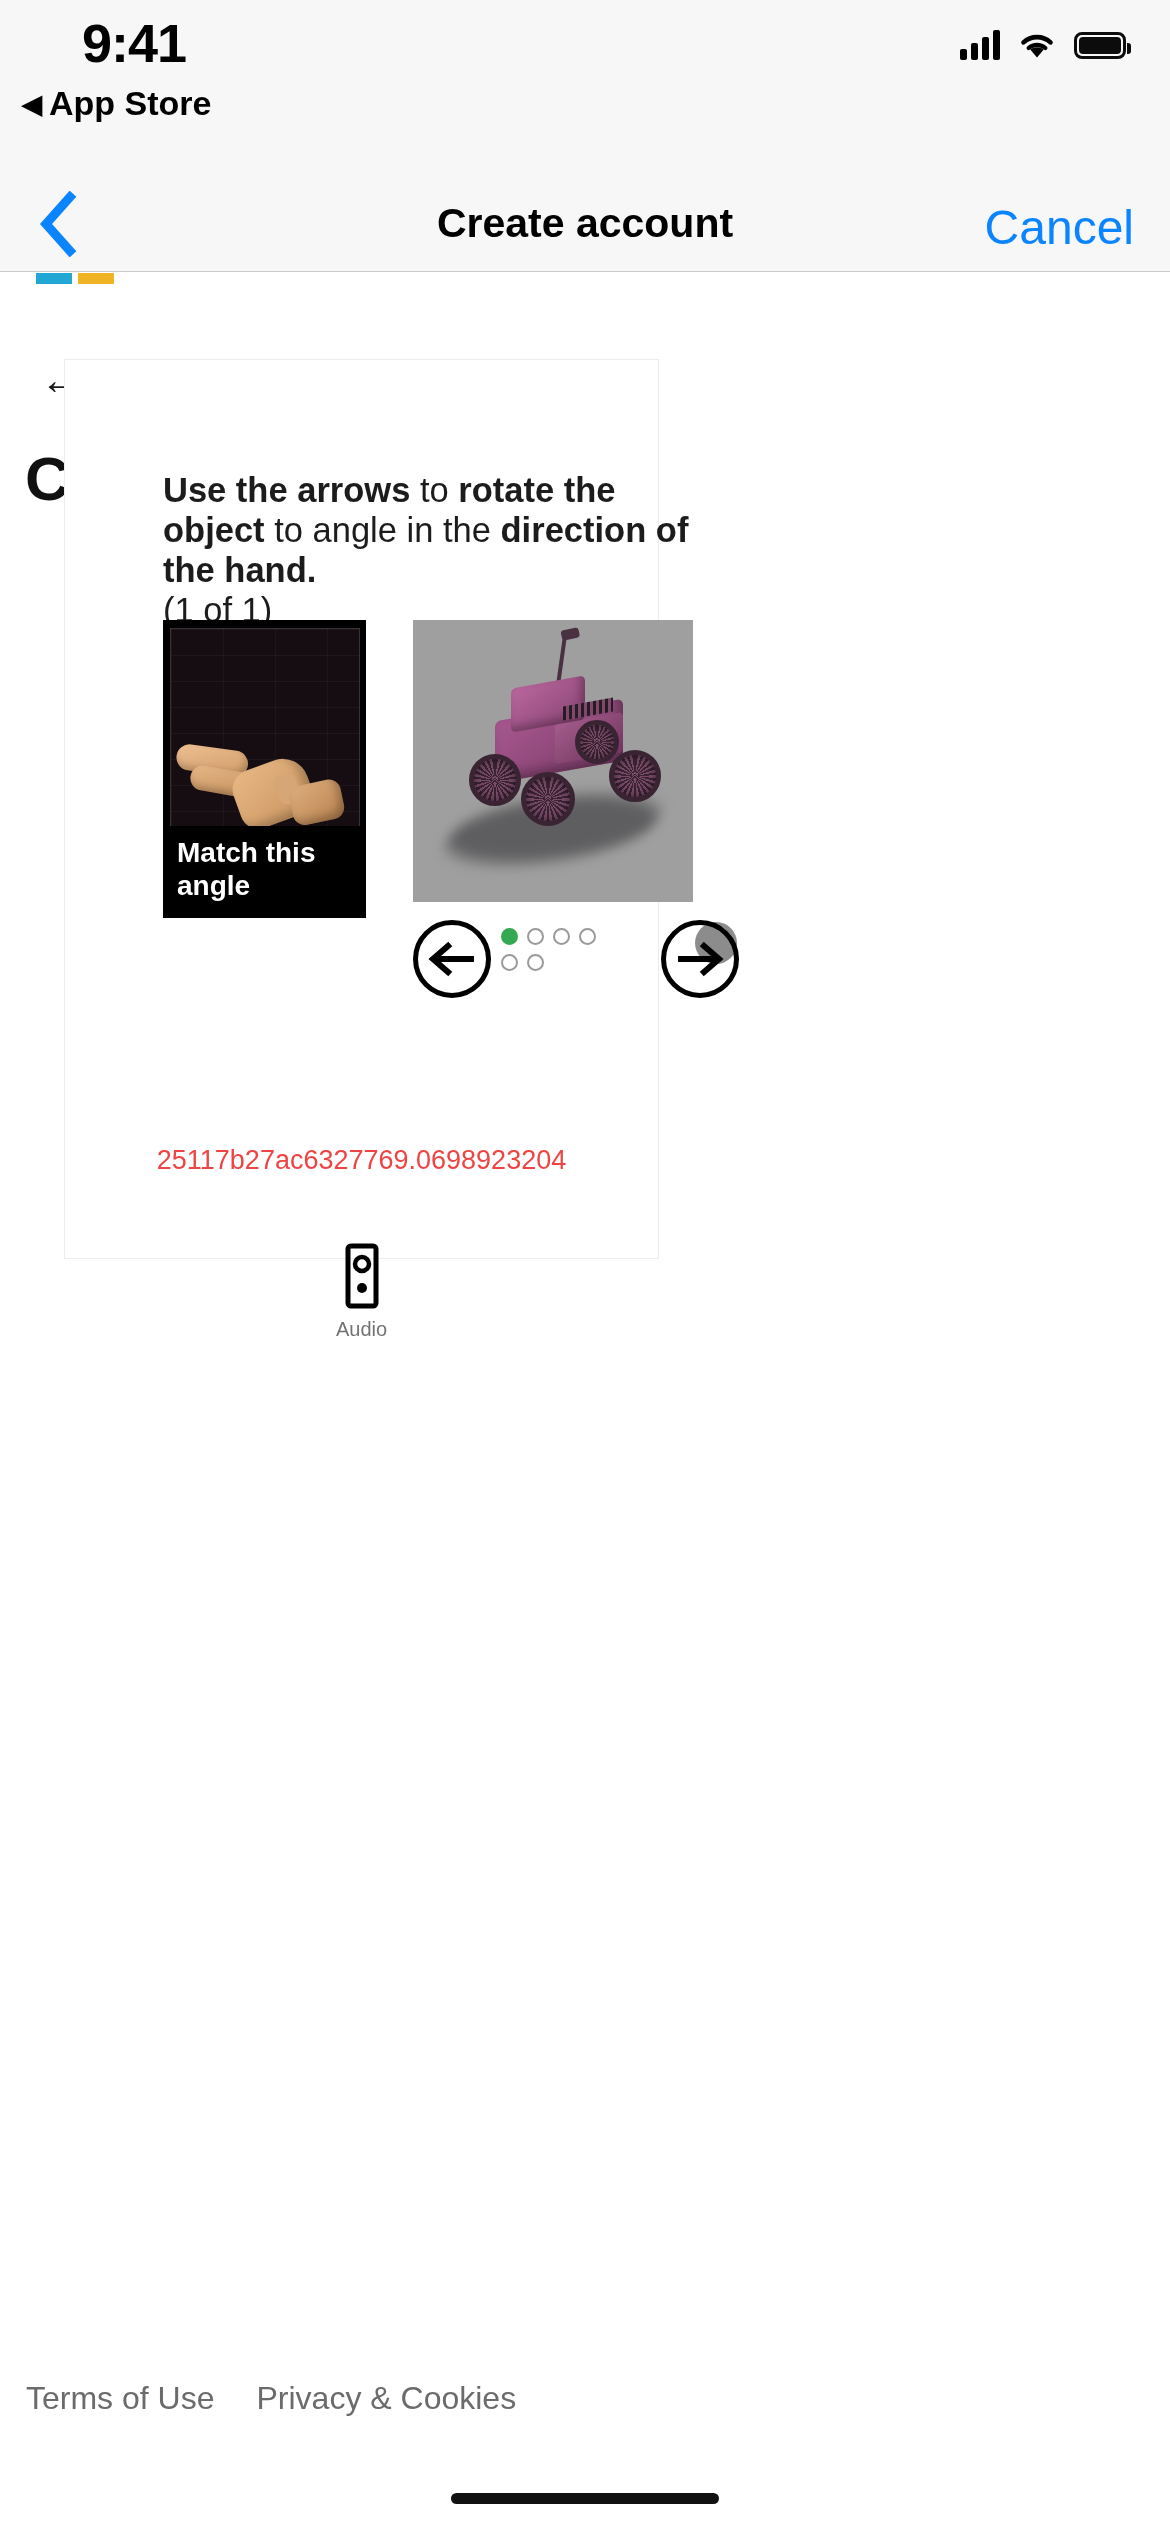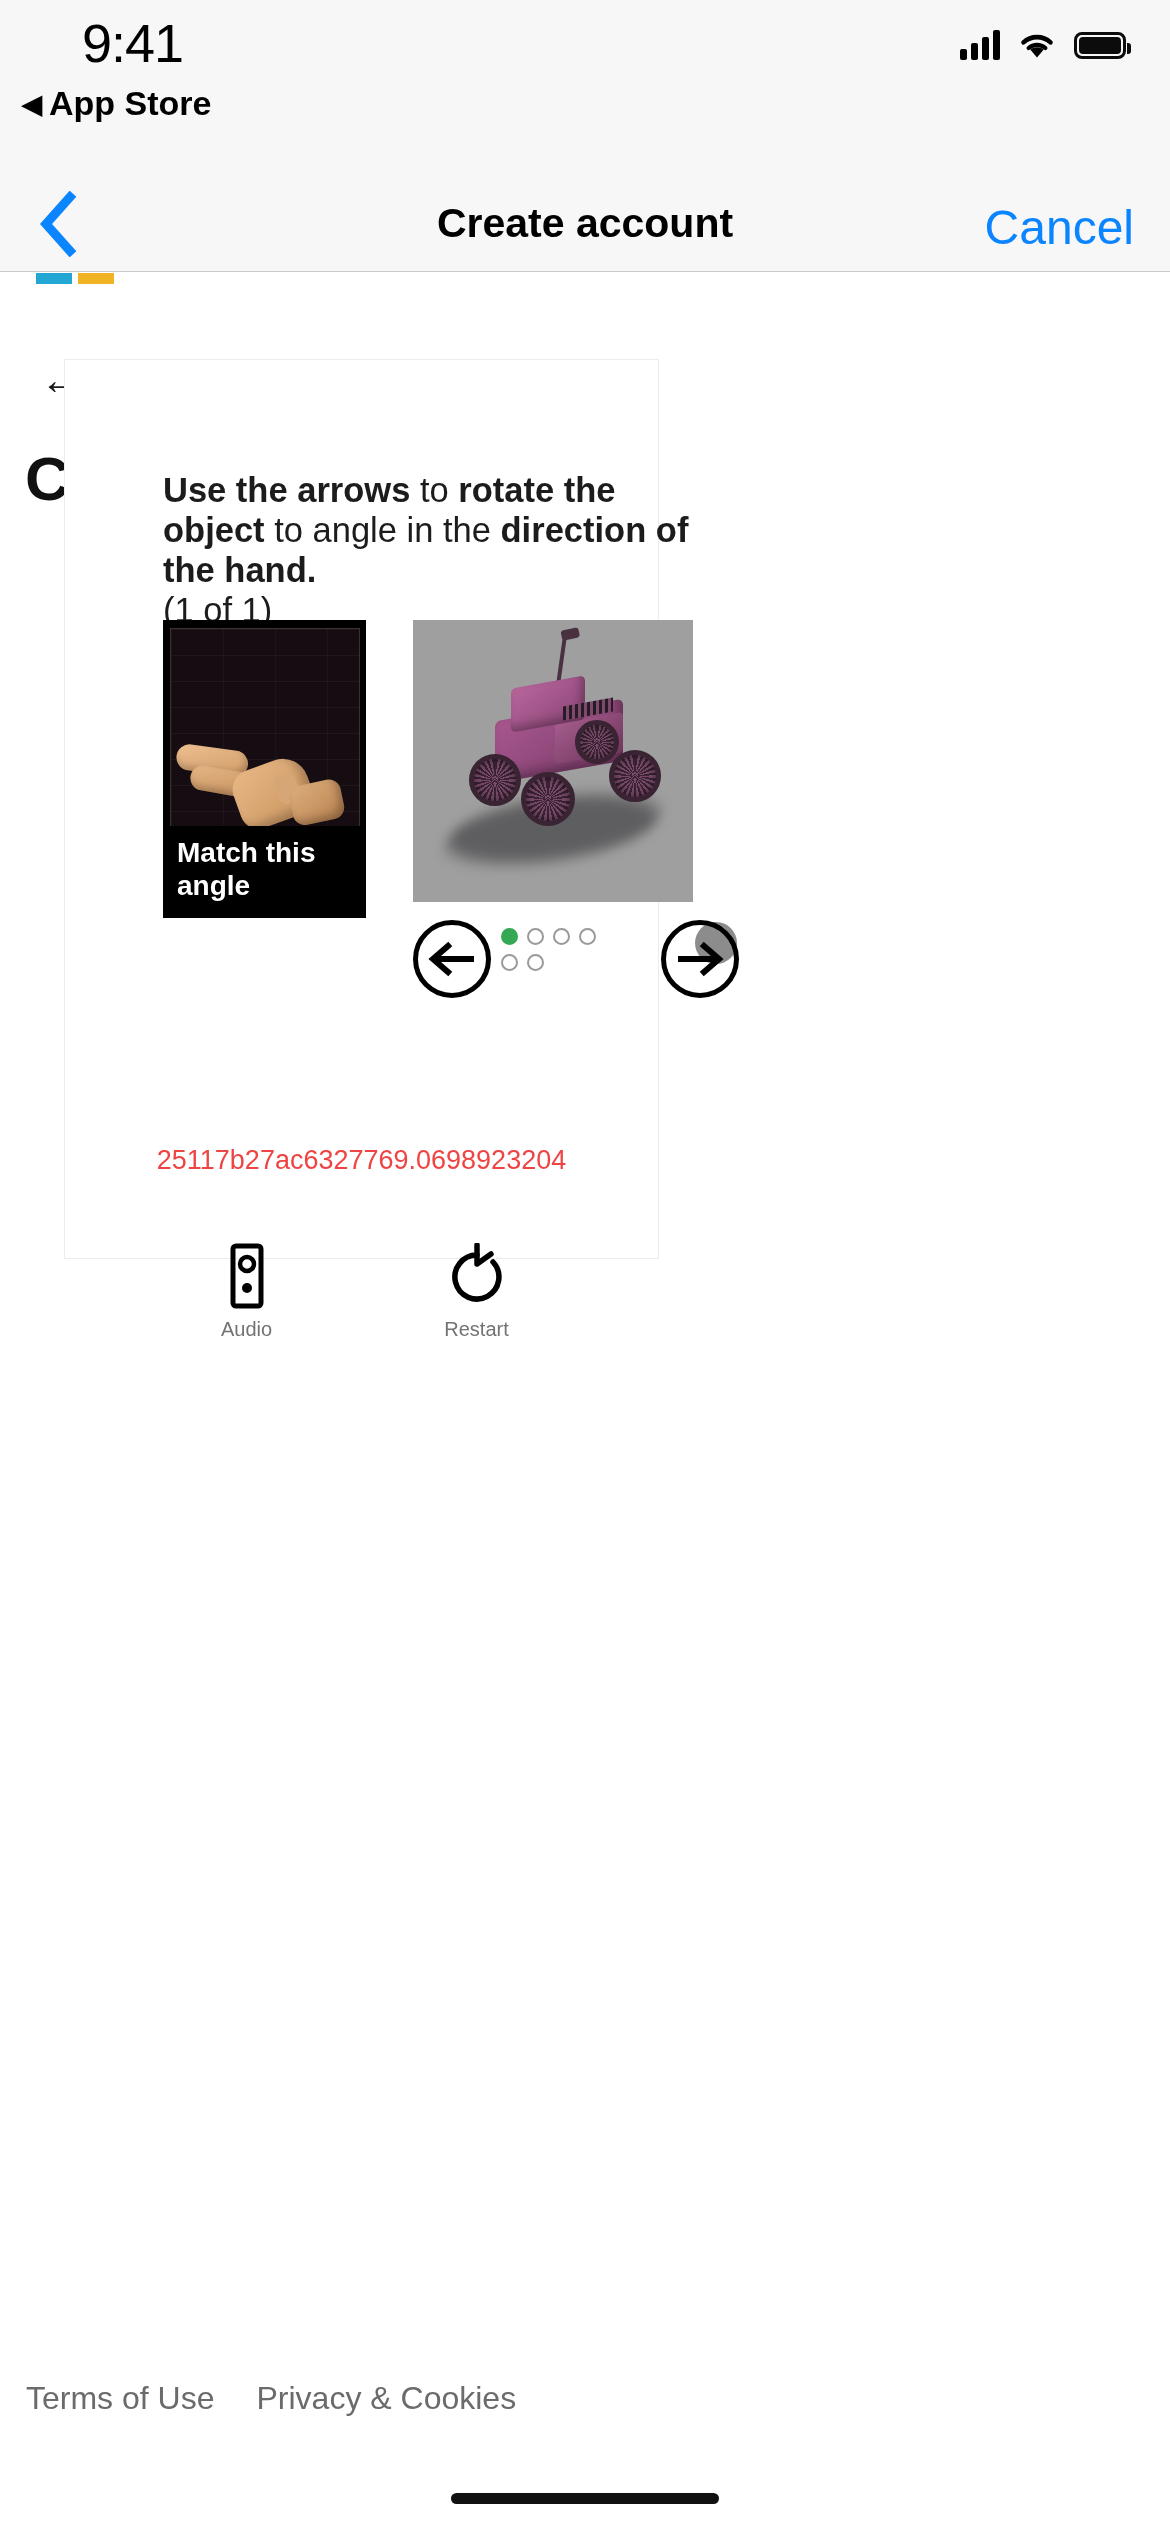--- a/index.html
+++ b/index.html
@@ -11,21 +11,21 @@
   }
   .screen { position: relative; width: 1170px; height: 2532px; background:#ffffff; }
 
   
   .statusbar {
     position: absolute; top:0; left:0; width:1170px; height:178px;
     background:#f7f7f7;
   }
   .sb-time {
     position:absolute; left:82px; top:12px;
-    font-size:54px; font-weight:400; letter-spacing:-1px; color:#000;text-align:center;
+    font-size:54px; font-weight:700; letter-spacing:-1px; color:#000;text-align:center;
   }
   .sb-backapp {
     position:absolute; left:22px; top:84px;
     font-size:34px; font-weight:600; color:#000;
     display:flex; align-items:center; gap:7px;
   }
   .sb-backapp .tri { font-size:26px; line-height:1; }
   .sb-right {
     position:absolute; right:44px; top:30px;
     display:flex; align-items:center; gap:18px;
@@ -386,29 +386,20 @@
         <div class="tool">
           <span class="ic">
             <svg width="48" height="66" viewBox="0 0 48 66">
               <rect x="10" y="3" width="28" height="60" rx="3" stroke="#000" stroke-width="5" fill="none"></rect>
               <circle cx="24" cy="21" r="7" stroke="#000" stroke-width="4.5" fill="none"></circle>
               <circle cx="24" cy="45" r="5" fill="#000"></circle>
             </svg>
           </span>
           <div class="lb">Audio</div>
         </div>
-        <div class="tool">
-          <span class="ic">
-            <svg width="62" height="66" viewBox="0 0 62 66">
-              <path d="M31 12 a22 22 0 1 0 16 7" stroke="#000" stroke-width="5.5" fill="none" stroke-linecap="round"></path>
-              <polyline points="31,2 31,21 45,11" stroke="#000" stroke-width="5.5" fill="none" stroke-linecap="round" stroke-linejoin="round"></polyline>
-            </svg>
-          </span>
-          <div class="lb">Restart</div>
-        </div>
       </div>
 
     </div>
 
   </div>
 
   <div class="footer">
     <span>Terms of Use</span>
     <span>Privacy &amp; Cookies</span>
   </div>

